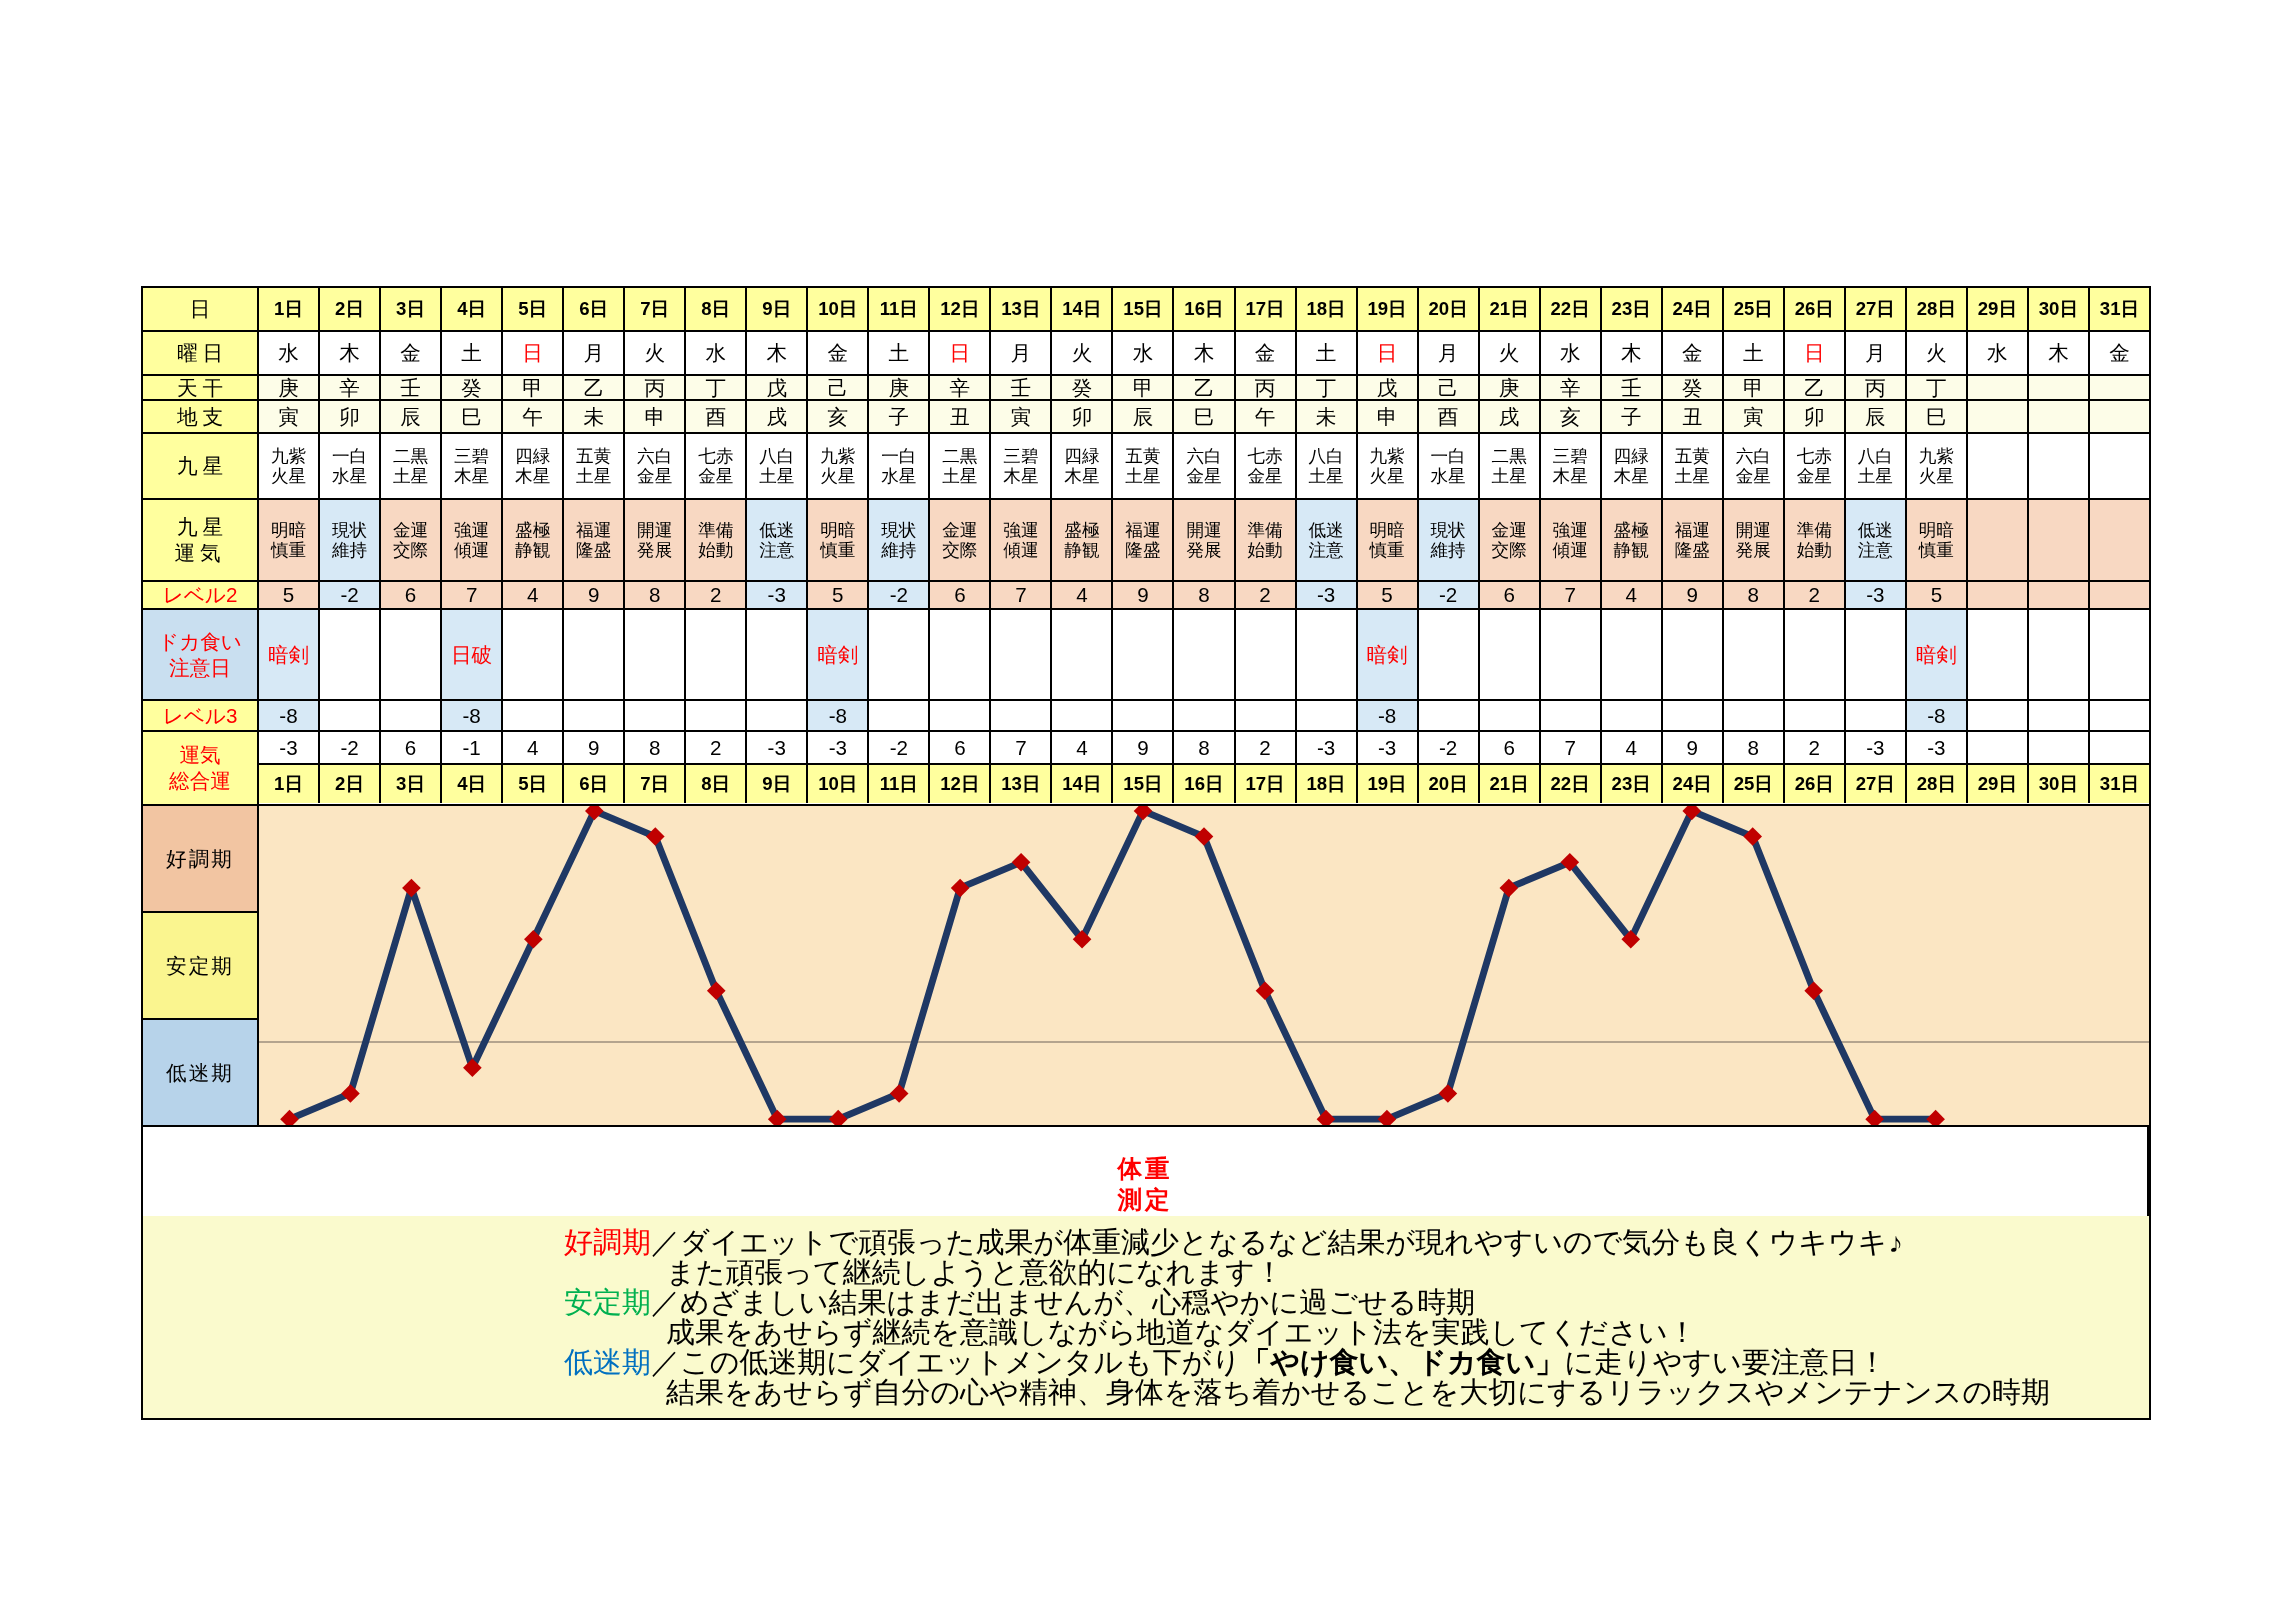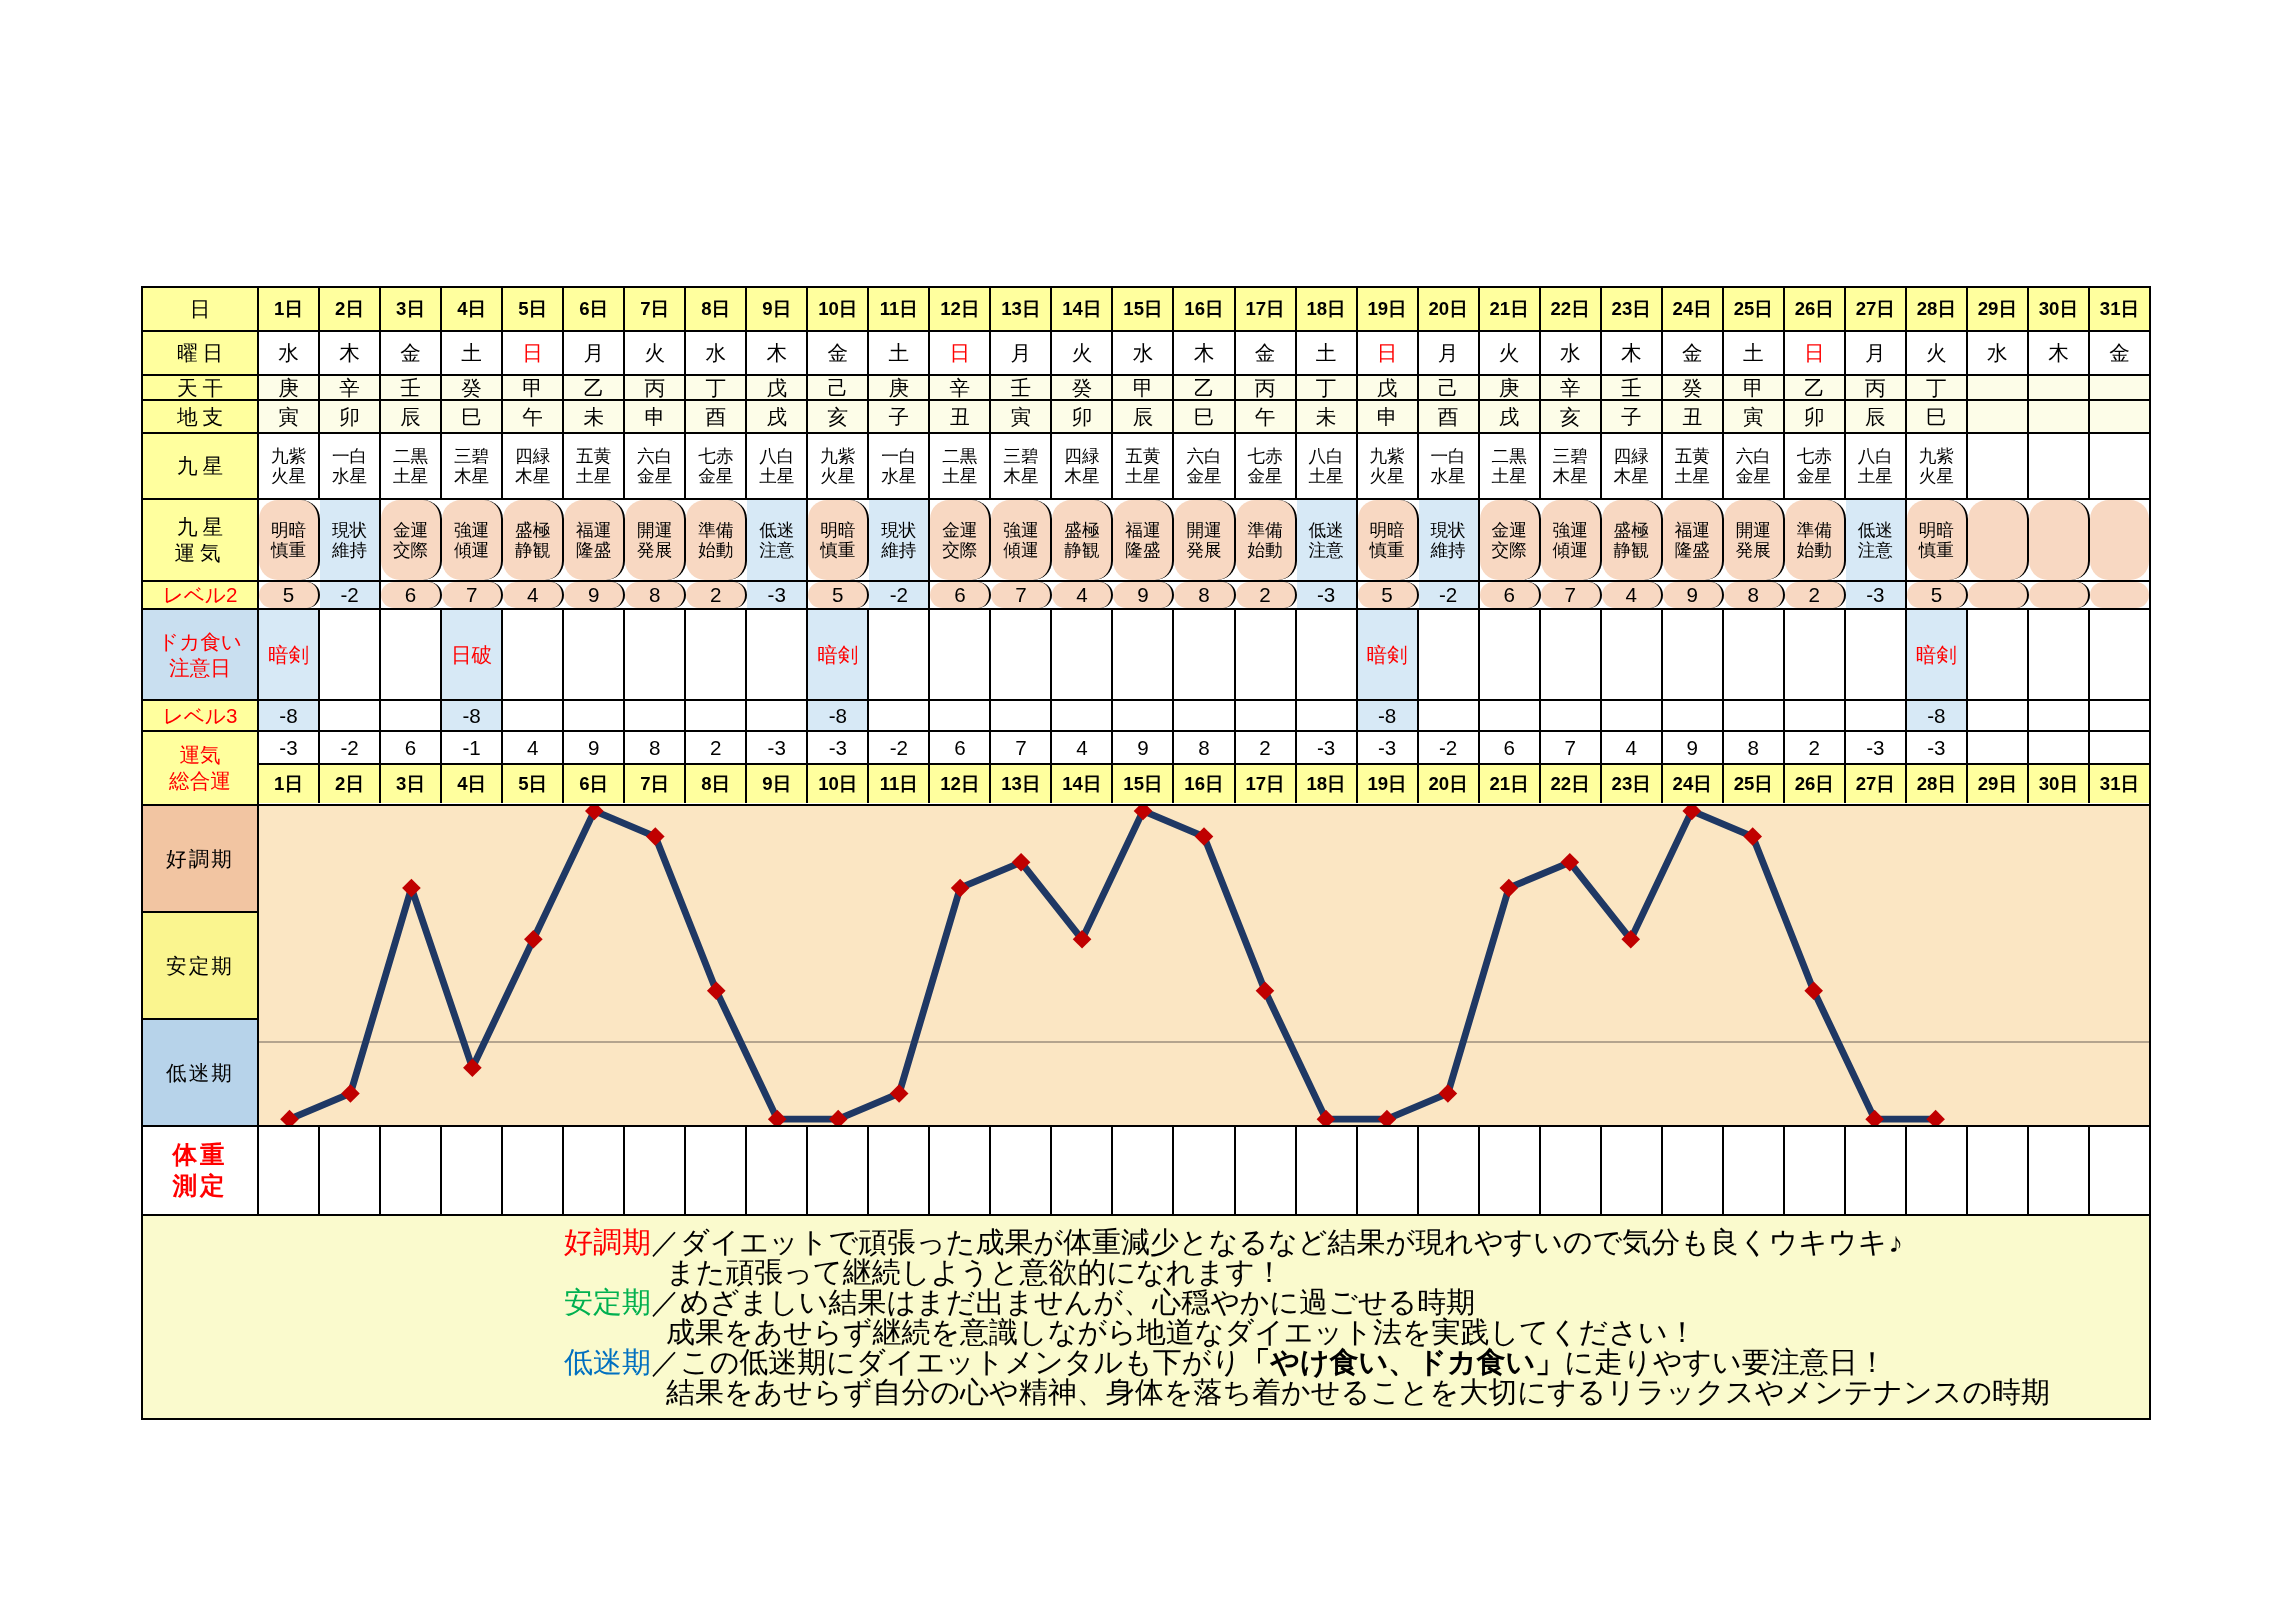--- a/index.html
+++ b/index.html
@@ -6,21 +6,21 @@
   body{width:2293px;height:1621px;position:relative;font-family:"Liberation Sans","DejaVu Sans",sans-serif;color:#000;}
   .sheet{position:absolute;left:141px;top:286px;width:2010px;height:1134px;border:2.9px solid #000;box-sizing:border-box;display:flex;flex-direction:column;background:#fff;}
   .trow{display:flex;flex:0 0 auto;box-sizing:border-box;border-bottom:2px solid #000;}
   .trow:last-child{border-bottom:none;}
   .lbl{flex:0 0 116px;box-sizing:border-box;border-right:2px solid #000;display:flex;align-items:center;justify-content:center;text-align:center;font-size:20.6px;white-space:pre-line;line-height:1.25;}
   .cell{flex:1 1 0;box-sizing:border-box;border-right:2px solid #000;display:flex;align-items:center;justify-content:center;text-align:center;font-size:20.6px;white-space:pre-line;line-height:1.15;overflow:hidden;}
   .cell:last-child{border-right:none;}
   .bg-yellow{background:#FFFF9E;}
   .bg-ivory{background:#FDFDE8;}
   .bg-white{background:#FFFFFF;}
-  .bg-pink{background:#F8D8C2;border-radius:19px;}
+  .bg-pink{background:#F8D8C2;}
   .bg-blue{background:#D7E9F6;}
   .bg-dokalbl{background:#C9DFF0;}
   .red-t{color:#FF0000;}
   .bold{font-weight:bold;}
   .fs18{font-size:17.6px;}
   .fs19{font-size:18.6px;}
   .ls{letter-spacing:4.9px;text-indent:4.9px;}
   
   .combo-right{flex:1 1 0;display:flex;flex-direction:column;min-width:0;}
   .subrow{display:flex;box-sizing:border-box;}
@@ -512,21 +512,21 @@
           <path d="M 1336.467741935484 48.19 L 1345.967741935484 57.69 L 1336.467741935484 67.19 L 1326.967741935484 57.69 Z" fill="#C00000"></path>
           <path d="M 1398.6290322580646 127.18 L 1408.1290322580646 136.68 L 1398.6290322580646 146.18 L 1389.1290322580646 136.68 Z" fill="#C00000"></path>
           <path d="M 1460.7903225806451 -4.46999999999997 L 1470.2903225806451 5.03000000000003 L 1460.7903225806451 14.53000000000003 L 1451.2903225806451 5.03000000000003 Z" fill="#C00000"></path>
           <path d="M 1522.9516129032259 21.860000000000014 L 1532.4516129032259 31.360000000000014 L 1522.9516129032259 40.860000000000014 L 1513.4516129032259 31.360000000000014 Z" fill="#C00000"></path>
           <path d="M 1585.1129032258063 179.84 L 1594.6129032258063 189.34 L 1585.1129032258063 198.84 L 1575.6129032258063 189.34 Z" fill="#C00000"></path>
           <path d="M 1647.274193548387 311.49 L 1656.774193548387 320.99 L 1647.274193548387 330.49 L 1637.774193548387 320.99 Z" fill="#C00000"></path>
           <path d="M 1709.4354838709678 311.49 L 1718.9354838709678 320.99 L 1709.4354838709678 330.49 L 1699.9354838709678 320.99 Z" fill="#C00000"></path>
         </svg>
       </div>
     </div>
-    <div class="trow" style="height: 89px;">
+    <div class="trow" style="height: 89px; flex-direction: column;">
       <div class="lbl bg-white red-t weight-lbl">体重
 測定</div>
       <div class="cell bg-white"></div>
       <div class="cell bg-white"></div>
       <div class="cell bg-white"></div>
       <div class="cell bg-white"></div>
       <div class="cell bg-white"></div>
       <div class="cell bg-white"></div>
       <div class="cell bg-white"></div>
       <div class="cell bg-white"></div>

